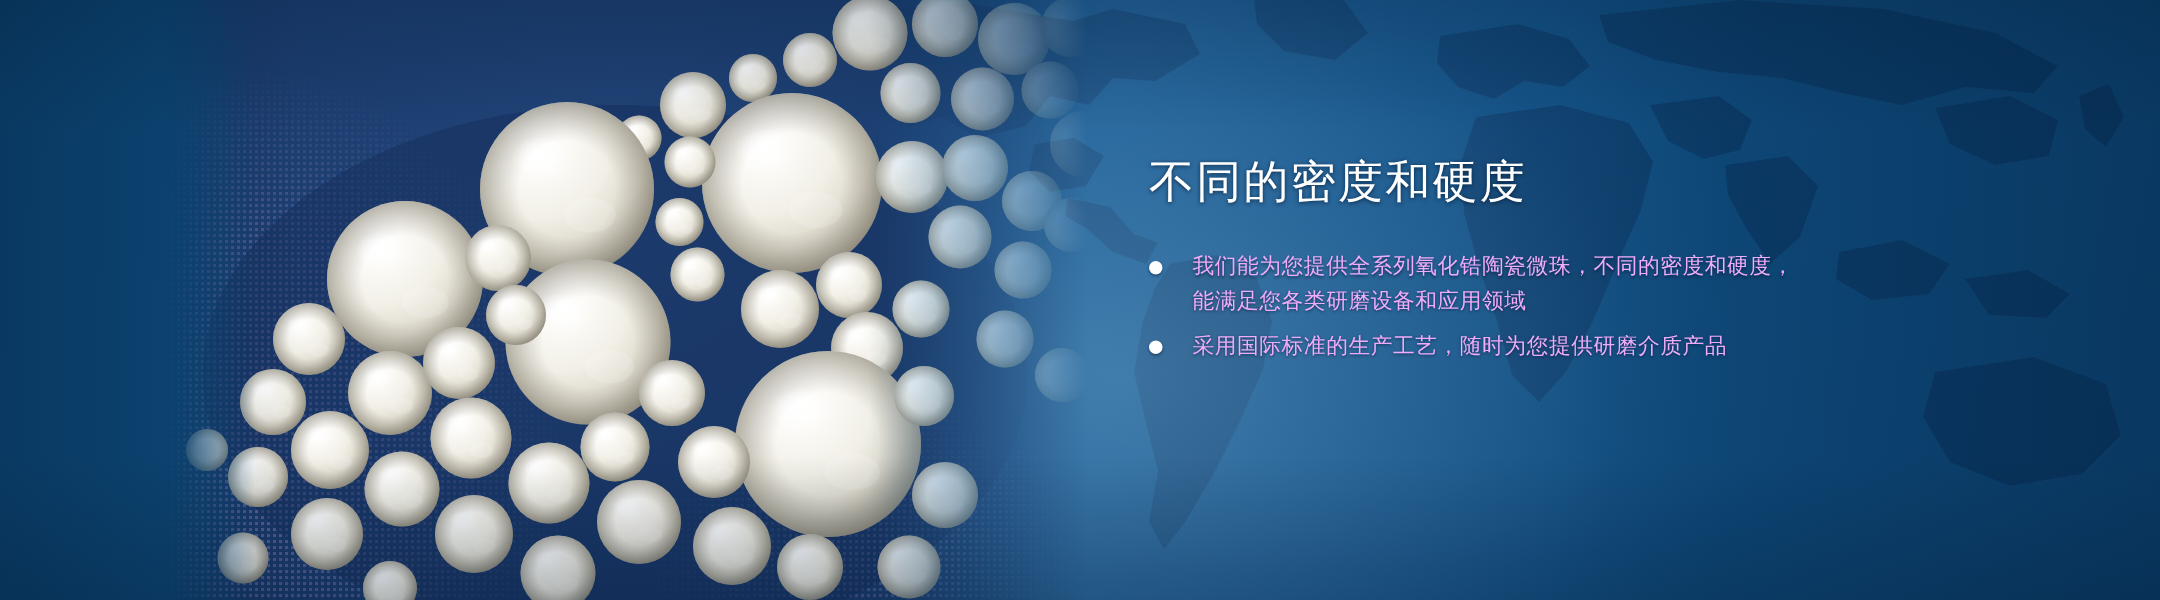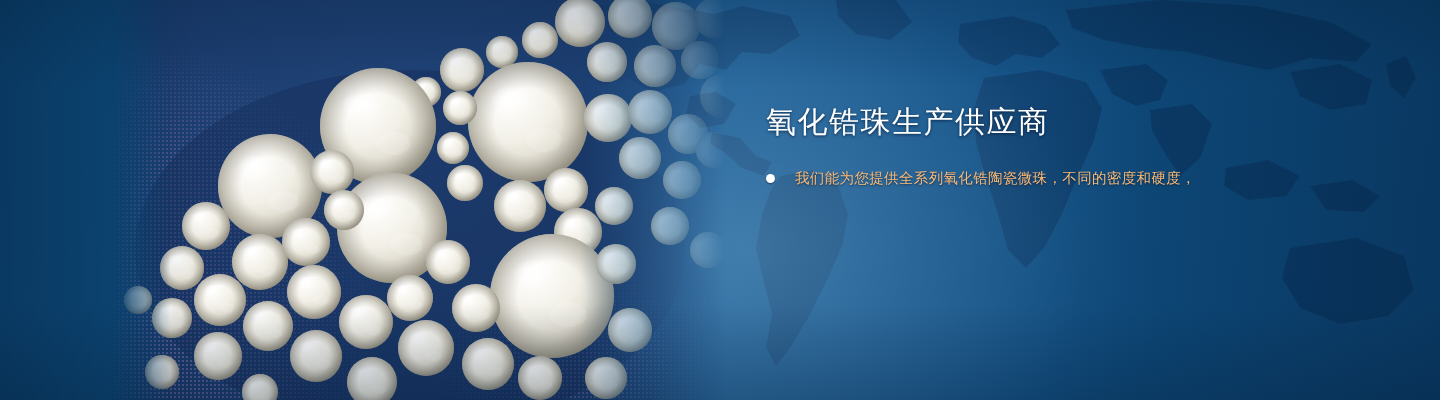--- a/index.html
+++ b/index.html
@@ -91,21 +91,21 @@
     margin:0 0 28px 0;
     white-space:nowrap;
   }
   .bullets{list-style:none;margin:0;padding:0;}
   .bullet{
     position:relative;
     padding-left:29px;
     margin-bottom:7px;
     font-size:14.5px;
     line-height:23px;
-    color:#fdba74;
+    color:#f0abfc;
     letter-spacing:.35px;
     text-shadow:0 1px 2px rgba(2,22,45,.6);
   }
   .bullet:last-child{margin-bottom:0;}
   .dot{
     position:absolute;
     left:0;top:7px;
     width:9px;height:9px;
     border-radius:50%;
     background:#ffffff;
@@ -262,27 +262,32 @@
           <use href="#ball" transform="translate(150,392) scale(18)"></use>
         </g>
       </svg>
     </div>
   </div>
 
   <div class="bg-vig"></div>
 
   <div class="copy">
 
-    <h1 class="headline">氧化锆珠生产供应商</h1>
+    <h1 class="headline">不同的密度和硬度</h1>
 
     <ul class="bullets">
 
       <li class="bullet">
         <span class="dot"></span>
         <span class="bullet-line">我们能为您提供全系列氧化锆陶瓷微珠，不同的密度和硬度，</span>
+        <span class="bullet-line">能满足您各类研磨设备和应用领域</span>
       </li>
 
 
+      <li class="bullet">
+        <span class="dot"></span>
+        <span class="bullet-line">采用国际标准的生产工艺，随时为您提供研磨介质产品</span>
+      </li>
 
     </ul>
   </div>
 
 </div>
 
 </body></html>

